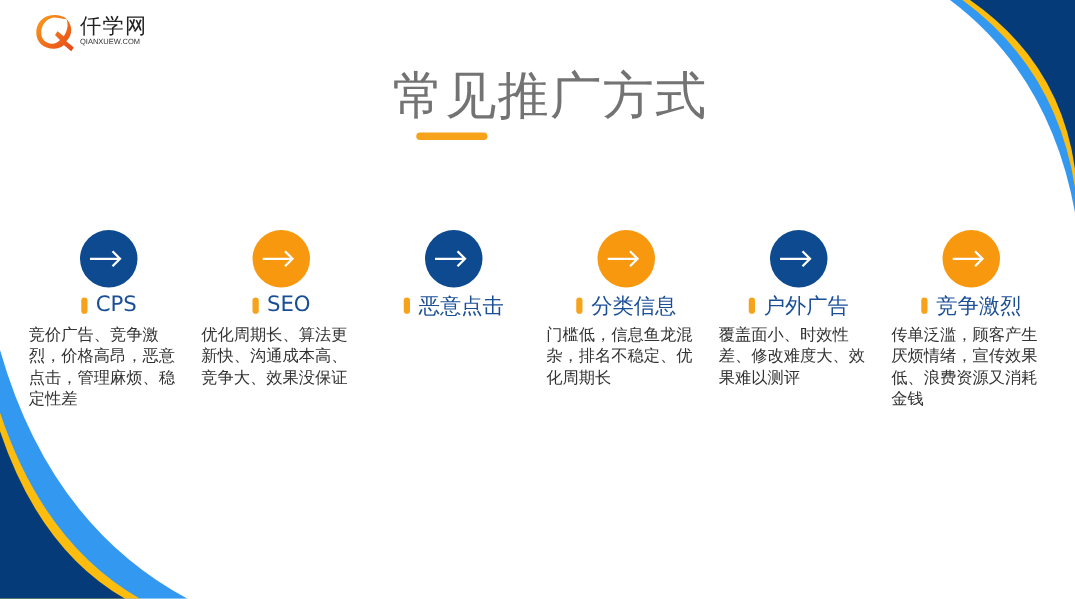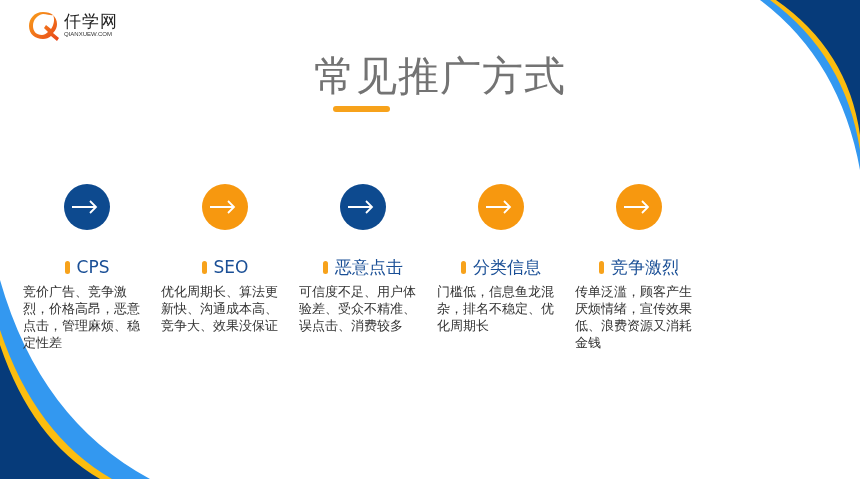--- a/index.html
+++ b/index.html
@@ -10,21 +10,21 @@
     .logo-mark { width:34px; height:34px; }
     .logo-text { margin-left:4px; display:flex; flex-direction:column; }
     .logo-cn { font-size:17px; font-weight:normal; color:#222; letter-spacing:1px; line-height:18px; }
     .logo-en { font-size:6px; color:#333; line-height:8px; font-family:"Liberation Sans", sans-serif; }
     .title { position:absolute; left:314px; top:56px; font-size:41px; color:#737373; letter-spacing:1px; line-height:40px; }
     .title-underline { position:absolute; left:333px; top:106px; width:57px; height:6px; border-radius:3px; background:#f7a21b; }
     .items { position:absolute; left:18px; top:184px; width:830px; display:flex; }
     .item { width:138px; display:flex; flex-direction:column; align-items:center; }
     .circle { width:46px; height:46px; border-radius:50%; display:flex; align-items:center; justify-content:center; }
     .circle svg { width:30px; height:18px; }
-    .label-row { margin-top:25px; display:flex; align-items:center; height:24px; }
+    .label-row { margin-top:2px; display:flex; align-items:center; height:24px; }
     .bar { width:5px; height:13px; border-radius:3px; background:#f7a21b; margin-right:7px; }
     .label { font-size:17px; color:#1a4f96; font-family:"DejaVu Sans", sans-serif; }
     .desc { margin-top:4px; width:128px; font-size:13px; line-height:17px; color:#333; }
   </style>
 </head>
 <body>
 
 <svg class="decor" viewBox="0 0 860 479" xmlns="http://www.w3.org/2000/svg">
 
   <path d="M760,0 Q840,60 860,170 L860,0 Z" fill="#3398f0"></path>
@@ -83,33 +83,44 @@
   <div class="item">
     <div class="circle" style="background:#0d4a8f">
       <svg viewBox="0 0 30 18">
           <path d="M0,9 H24 M18,3 L24,9 L18,15" stroke="#fff" stroke-width="1.8" fill="none"></path>
         </svg>
     </div>
     <div class="label-row">
         <span class="bar"></span>
         <span class="label">恶意点击</span>
       </div>
-    <div class="desc">可信度不足、用户体验差、受众不精准、误点击、消费较多</div>
   </div>
   <div class="item">
     <div class="circle" style="background:#f7980f">
       <svg viewBox="0 0 30 18">
           <path d="M0,9 H24 M18,3 L24,9 L18,15" stroke="#fff" stroke-width="1.8" fill="none"></path>
         </svg>
     </div>
     <div class="label-row">
         <span class="bar"></span>
         <span class="label">分类信息</span>
       </div>
     <div class="desc">门槛低，信息鱼龙混杂，排名不稳定、优化周期长</div>
+  </div>
+  <div class="item">
+    <div class="circle" style="background:#0d4a8f">
+      <svg viewBox="0 0 30 18">
+          <path d="M0,9 H24 M18,3 L24,9 L18,15" stroke="#fff" stroke-width="1.8" fill="none"></path>
+        </svg>
+    </div>
+    <div class="label-row">
+        <span class="bar"></span>
+        <span class="label">户外广告</span>
+      </div>
+    <div class="desc">覆盖面小、时效性差、修改难度大、效果难以测评</div>
   </div>
   <div class="item">
     <div class="circle" style="background:#f7980f">
       <svg viewBox="0 0 30 18">
           <path d="M0,9 H24 M18,3 L24,9 L18,15" stroke="#fff" stroke-width="1.8" fill="none"></path>
         </svg>
     </div>
     <div class="label-row">
         <span class="bar"></span>
         <span class="label">竞争激烈</span>

